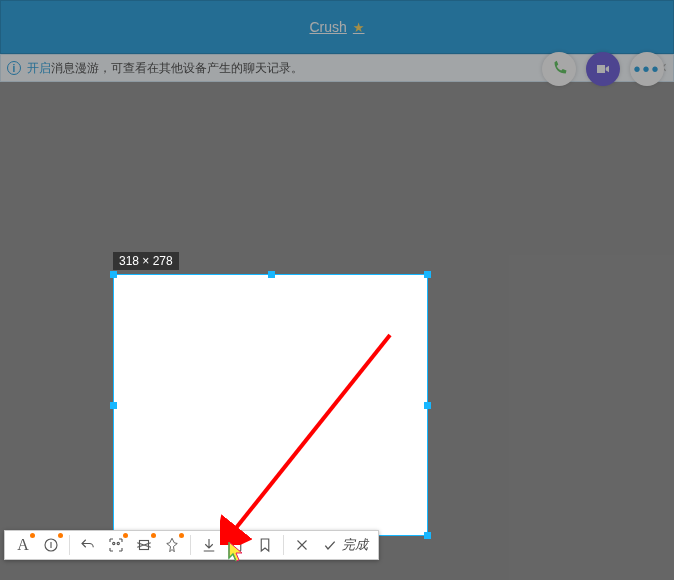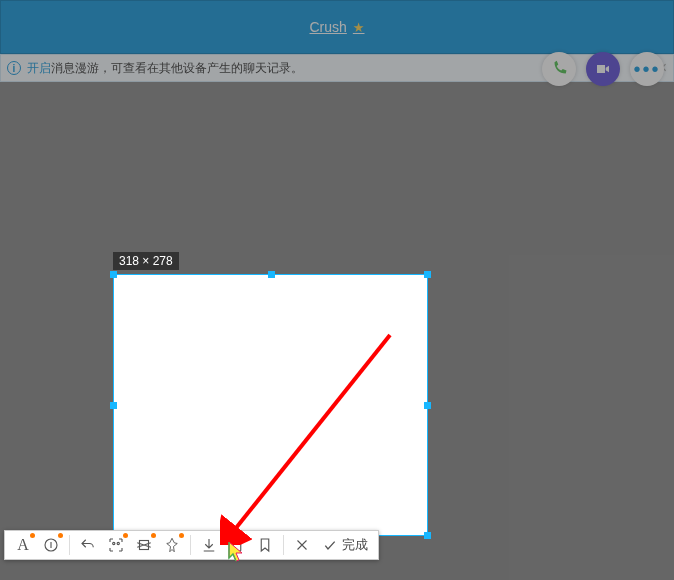--- a/index.html
+++ b/index.html
@@ -32,21 +32,21 @@
   .h-ml { left: -3px; top: 50%; margin-top: -3px; }
   .h-mr { right: -3px; top: 50%; margin-top: -3px; }
   .dim { position: absolute; top: -22px; left: 0; background: #333; color: #fff; font-size: 12px; padding: 2px 6px; }
 
   .toolbar { position: absolute; left: 4px; top: 530px; height: 30px; background: #fff; border: 1px solid #ccc; display: flex; align-items: center; z-index: 5; padding: 0 4px; box-shadow: 0 1px 4px rgba(0,0,0,.3); }
   .tb { width: 28px; height: 28px; display: flex; align-items: center; justify-content: center; color: #555; position: relative; cursor: pointer; }
   .tb svg { width: 18px; height: 18px; stroke: #555; stroke-width: 1.5; fill: none; }
   .tb .dot { position: absolute; top: 2px; right: 2px; width: 5px; height: 5px; background: #ff7a00; border-radius: 50%; }
   .sep { width: 1px; height: 20px; background: #ddd; margin: 0 4px; }
   .tb.text { font-size: 16px; font-family: serif; }
-  .done { display: flex; align-items: center; gap: 4px; font-size: 13px; color: #444; padding: 0 6px; cursor: pointer; }
+  .done { display: flex; align-items: center; gap: 4px; font-size: 13px; color: #444; padding: 0 6px; cursor: pointer; font-style: italic; }
   .done svg { width: 16px; height: 16px; stroke: #555; stroke-width: 2; fill: none; }
 
   .arrow { position: absolute; z-index: 6; pointer-events: none; }
   .cursor { position: absolute; left: 227px; top: 540px; z-index: 7; pointer-events: none; }
   .cursor svg { width: 20px; height: 24px; }
 </style>
 </head>
 <body>
 
 <div class="titlebar">

